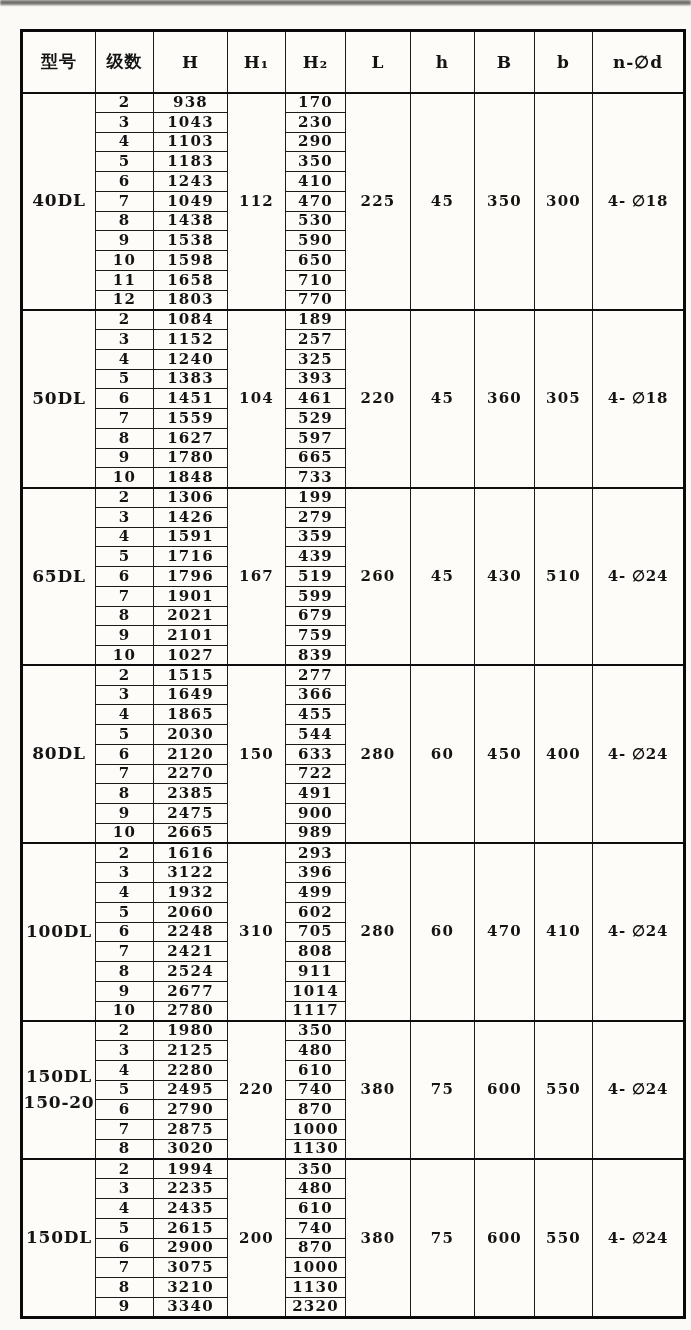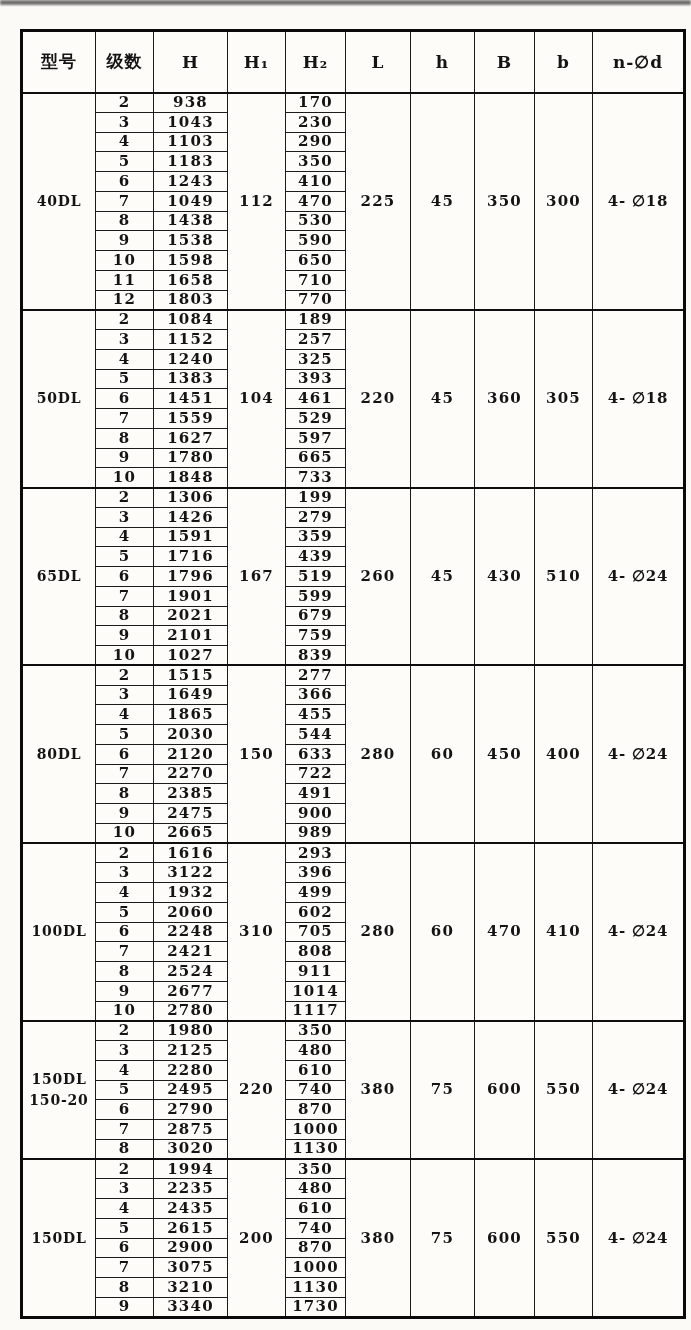--- a/index.html
+++ b/index.html
@@ -47,21 +47,21 @@
     font-weight: bold;
   }
   .spec tbody td {
     height: 19.6px;
     font-size: 15px;
     line-height: 1;
     letter-spacing: 1.2px;
   }
   .spec tbody tr.group-start td { border-top: 2.6px solid #0e0e0e; }
   .spec td.cell-model {
-    font-size: 14px;
+    font-size: 17px;
     letter-spacing: .8px;
     white-space: pre-line;
     line-height: 1.5;
   }
   .spec td.cell-nd { letter-spacing: .8px; }
   col.c0 { width: 74px; }
   col.c1 { width: 58px; }
   col.c2 { width: 74px; }
   col.c3 { width: 58px; }
   col.c4 { width: 60px; }
@@ -455,17 +455,17 @@
           <td class="cell-H2">1000</td>
         </tr>
         <tr>
           <td class="cell-stage">8</td>
           <td class="cell-H">3210</td>
           <td class="cell-H2">1130</td>
         </tr>
         <tr>
           <td class="cell-stage">9</td>
           <td class="cell-H">3340</td>
-          <td class="cell-H2">1730</td>
+          <td class="cell-H2">2320</td>
         </tr>
       </tbody>
   </table>
 </div>
 
 </body></html>

